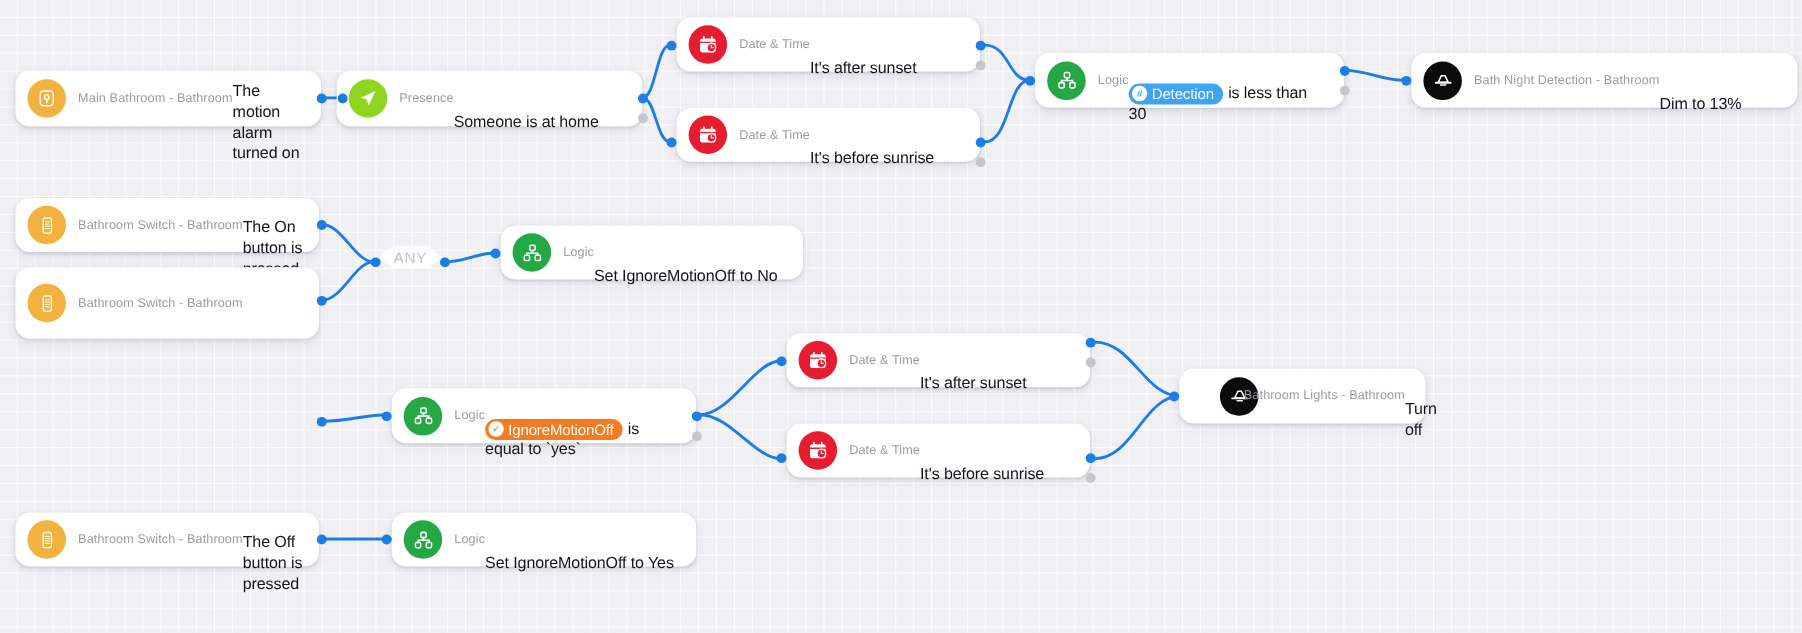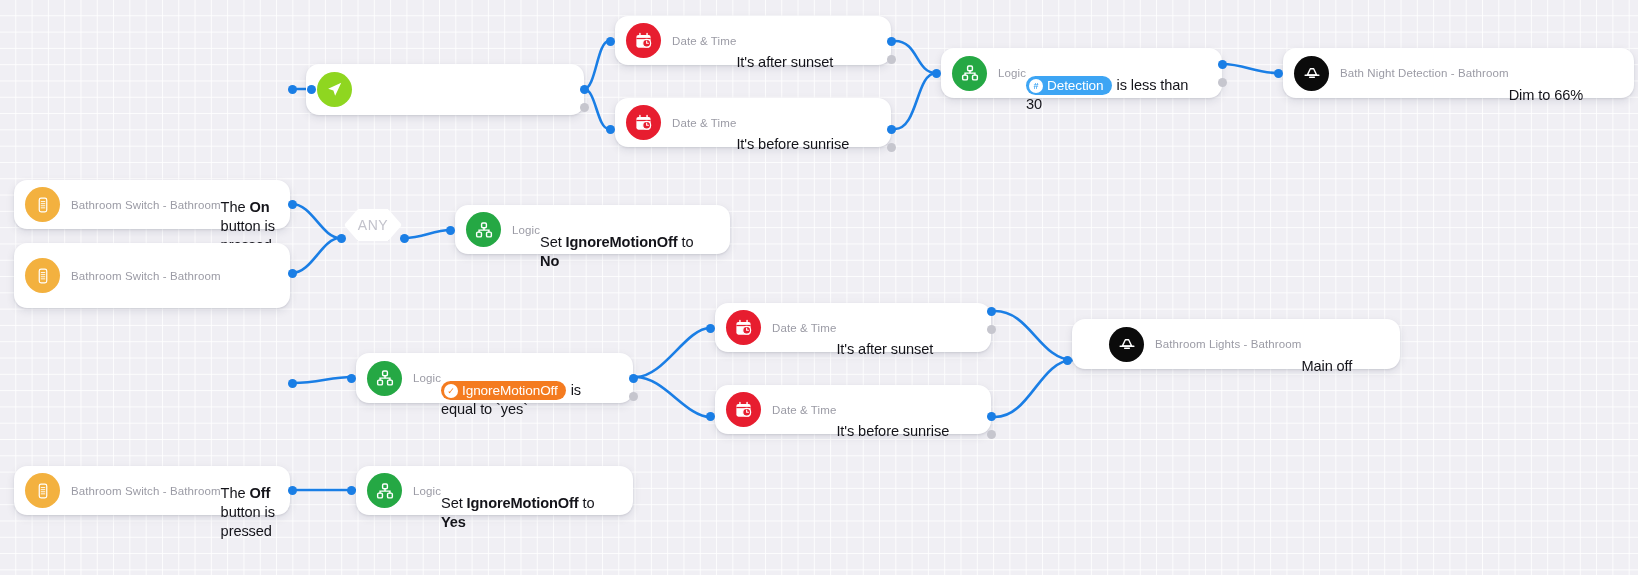--- a/index.html
+++ b/index.html
@@ -37,21 +37,21 @@
   }
   .node .txt{display:flex;flex-direction:row;justify-content:center;min-width:0;}
   .sub{
     font-size:11.5px;color:#9b9ba5;line-height:14px;
     letter-spacing:.1px;white-space:nowrap;
     display:flex;align-items:center;gap:4px;
   }
   .title{
     font-size:14.6px;color:#14141a;line-height:19px;letter-spacing:-.1px;margin-top:44px;
   }
-  .title b{font-weight:bold;}
+  .title b{font-weight:normal;}
 
   .ico.amber{background:#f3b13f;}
   .ico.green{background:#8fd620;}
   .ico.red{background:#e71d2f;}
   .ico.logic{background:#25a844;}
   .ico.dark{background:#2c2c2c;}
   .ico.black{background:#0b0b0b;}
 
   
   .infodot{
@@ -121,27 +121,44 @@
       <path name="l-out" d="M636,377 C664,377 686,328 710,328"></path>
       <path d="M636,377 C664,377 686,417 710,417"></path>
 
       <path d="M995,311 C1030,311 1040,360 1073,360"></path>
       <path d="M995,417 C1030,417 1040,360 1073,360"></path>
 
       <path d="M292,490 L358,490"></path>
     </g>
   </svg>
 
+  <div class="node" style="left:14px;top:64px;width:278px;height:51px;">
+    <div class="ico amber">
+      <svg width="19" height="19" viewBox="0 0 24 24" fill="none" stroke="#fff" stroke-width="1.7">
+        <rect x="4.5" y="3.5" width="15" height="17" rx="4"></rect>
+        <circle cx="12" cy="10.5" r="2.6"></circle>
+        <path d="M12 13.6 V17" stroke-linecap="round"></path>
+      </svg>
+    </div>
+    <div class="txt">
+      <div class="sub">Main Bathroom - Bathroom</div>
+      <div class="title"><span>The motion alarm turned on</span></div>
+    </div>
+  </div>
   <div class="port blue" style="left:288px;top:85px;"></div>
 
   <div class="node" style="left:306px;top:64px;width:278px;height:51px;">
     <div class="ico green">
       <svg width="19" height="19" viewBox="0 0 24 24" fill="#fff">
         <path d="M20.5 3.5 L4 11.2 L10.6 13.2 L12.8 20 Z"></path>
       </svg>
+    </div>
+    <div class="txt">
+      <div class="sub">Presence</div>
+      <div class="title"><span>Someone is at home</span></div>
     </div>
   </div>
   <div class="port blue" style="left:307px;top:85px;"></div>
   <div class="port blue" style="left:580px;top:85px;"></div>
   <div class="port grey" style="left:580px;top:103px;"></div>
 
   <div class="node" style="left:615px;top:16px;width:276px;height:49px;">
     <div class="ico red">
       <svg width="19" height="19" viewBox="0 0 24 24" fill="none" stroke="#fff" stroke-width="1.8">
         <rect x="3" y="5" width="18" height="16" rx="2.6" fill="#fff" stroke="none"></rect>
@@ -203,21 +220,21 @@
   <div class="node" style="left:1283px;top:48px;width:351px;height:50px;">
     <div class="ico black">
       <svg width="22" height="22" viewBox="0 0 24 24" fill="none" stroke="#fff" stroke-width="1.5">
         <path d="M7 14 L10.2 7.4 H13.8 L17 14 Z" stroke-linejoin="round"></path>
         <path d="M4.6 14.4 H19.4" stroke-linecap="round" stroke-width="1.8"></path>
         <path d="M9.4 16.6 H14.6" stroke-linecap="round"></path>
       </svg>
     </div>
     <div class="txt">
       <div class="sub">Bath Night Detection - Bathroom</div>
-      <div class="title"><span>Dim to 66%</span></div>
+      <div class="title"><span>Dim to 13%</span></div>
     </div>
   </div>
   <div class="port blue" style="left:1274px;top:69px;"></div>
 
   <div class="node" style="left:14px;top:180px;width:276px;height:49px;">
     <div class="ico amber">
       <svg width="18" height="18" viewBox="0 0 24 24" fill="none" stroke="#fff" stroke-width="1.6">
         <rect x="7" y="2.8" width="10" height="18.4" rx="2.4"></rect>
         <path d="M9.6 7.4 H14.4 M9.6 10.2 H14.4 M9.6 13 H14.4 M9.6 15.8 H14.4" stroke-linecap="round" stroke-width="1.2"></path>
       </svg>
@@ -235,21 +252,21 @@
         <rect x="7" y="2.8" width="10" height="18.4" rx="2.4"></rect>
         <path d="M9.6 7.4 H14.4 M9.6 10.2 H14.4 M9.6 13 H14.4 M9.6 15.8 H14.4" stroke-linecap="round" stroke-width="1.2"></path>
       </svg>
     </div>
     <div class="txt">
       <div class="sub">Bathroom Switch - Bathroom</div>
     </div>
   </div>
   <div class="port blue" style="left:288px;top:269px;"></div>
 
-  <div class="gate" style="left:344px;top:209px;width:58px;height:32px;">
+  <div class="gate" style="left:344px;top:223px;width:58px;height:22px;">
     <span>ANY</span>
   </div>
   <div class="port blue" style="left:337px;top:234px;"></div>
   <div class="port blue" style="left:400px;top:234px;"></div>
 
   <div class="node" style="left:455px;top:205px;width:275px;height:49px;">
     <div class="ico logic">
       <svg width="18" height="18" viewBox="0 0 24 24" fill="none" stroke="#fff" stroke-width="1.9">
         <rect x="8.8" y="2.6" width="6.4" height="6.4" rx="1.6"></rect>
         <rect x="2.2" y="14.8" width="6.4" height="6.4" rx="1.6"></rect>
@@ -318,31 +335,31 @@
     </div>
     <div class="txt">
       <div class="sub">Date &amp; Time</div>
       <div class="title"><span>It's before sunrise</span></div>
     </div>
   </div>
   <div class="port blue" style="left:706px;top:412px;"></div>
   <div class="port blue" style="left:987px;top:412px;"></div>
   <div class="port grey" style="left:987px;top:430px;"></div>
 
-  <div class="node" style="left:1072px;top:319px;width:328px;height:50px;padding-left:37px;">
+  <div class="node" style="left:1072px;top:335px;width:224px;height:50px;padding-left:37px;">
     <div class="ico black">
       <svg width="22" height="22" viewBox="0 0 24 24" fill="none" stroke="#fff" stroke-width="1.5">
         <path d="M7 14 L10.2 7.4 H13.8 L17 14 Z" stroke-linejoin="round"></path>
         <path d="M4.6 14.4 H19.4" stroke-linecap="round" stroke-width="1.8"></path>
         <path d="M9.4 16.6 H14.6" stroke-linecap="round"></path>
       </svg>
     </div>
     <div class="txt">
       <div class="sub">Bathroom Lights - Bathroom</div>
-      <div class="title"><span>Main off</span></div>
+      <div class="title"><span>Turn off</span></div>
     </div>
   </div>
   <div class="port blue" style="left:1063px;top:356px;"></div>
 
   <div class="node" style="left:14px;top:466px;width:276px;height:49px;">
     <div class="ico amber">
       <svg width="18" height="18" viewBox="0 0 24 24" fill="none" stroke="#fff" stroke-width="1.6">
         <rect x="7" y="2.8" width="10" height="18.4" rx="2.4"></rect>
         <path d="M9.6 7.4 H14.4 M9.6 10.2 H14.4 M9.6 13 H14.4 M9.6 15.8 H14.4" stroke-linecap="round" stroke-width="1.2"></path>
       </svg>

